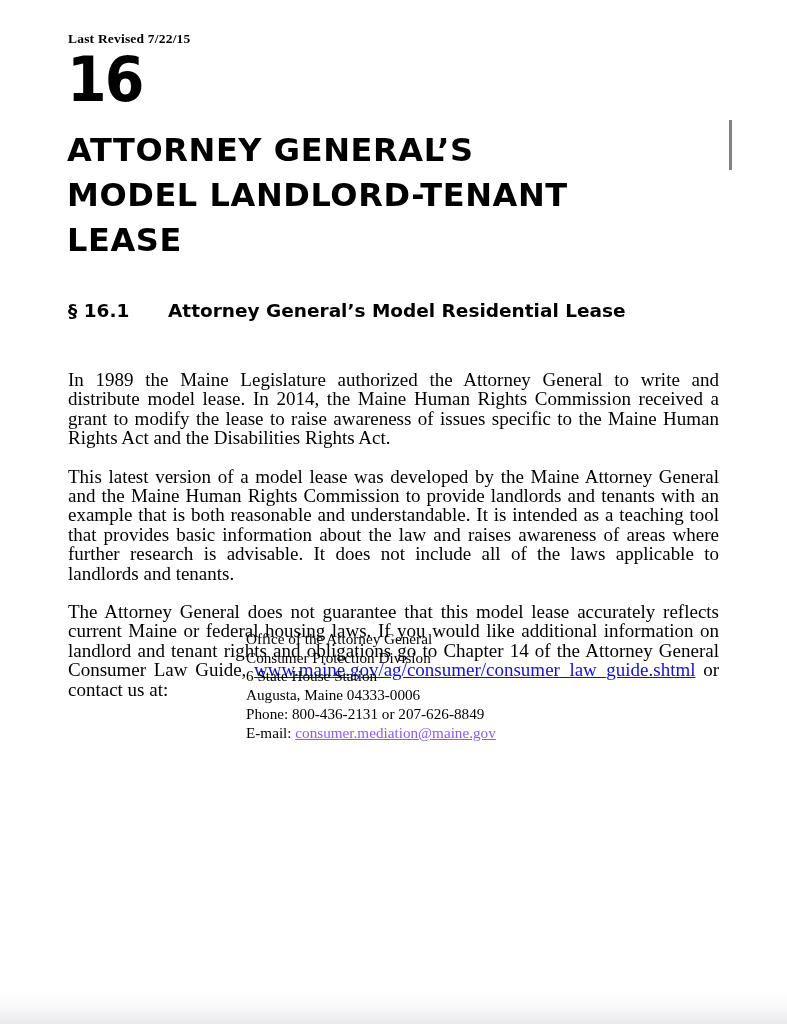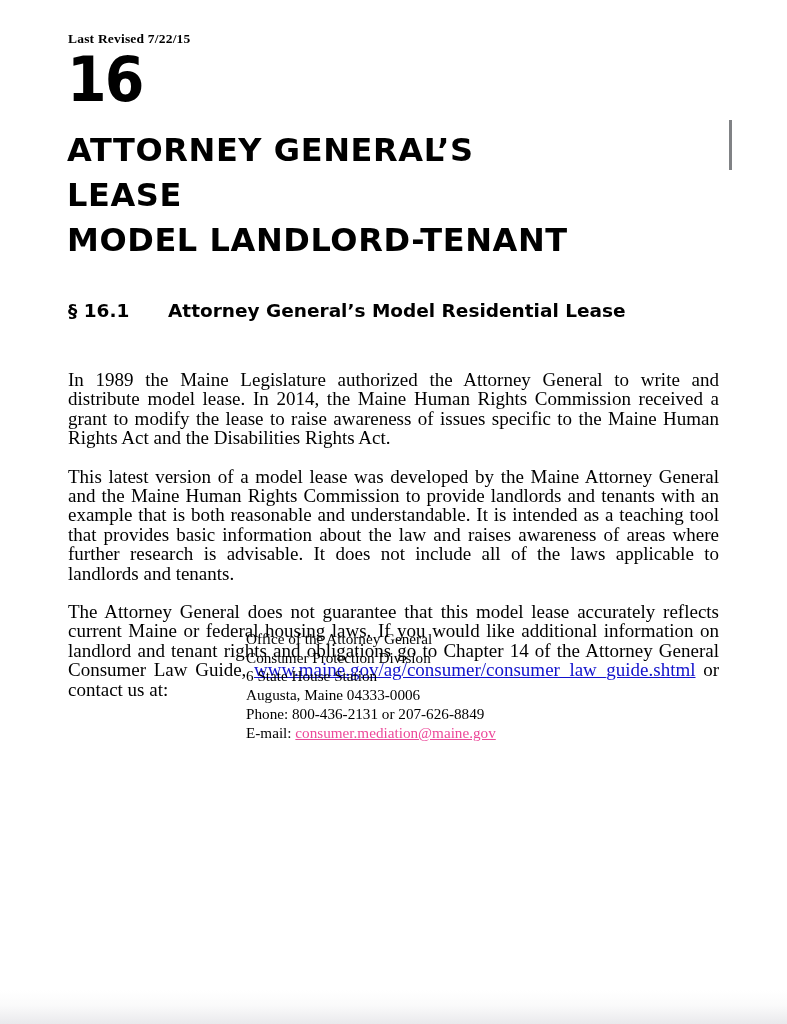--- a/index.html
+++ b/index.html
@@ -151,22 +151,22 @@
 <body>
 
 <div id="page">
 
   <div id="revision-line">Last Revised 7/22/15</div>
 
   <div id="chapter-number">16</div>
 
   <div id="doc-title">
     <div class="title-line">ATTORNEY GENERAL’S</div>
+    <div class="title-line">MODEL LANDLORD-TENANT</div>
     <div class="title-line">LEASE</div>
-    <div class="title-line">MODEL LANDLORD-TENANT</div>
   </div>
 
   <div id="change-bar" style="background: rgb(128, 130, 133);"></div>
 
   <div id="section-list">
     <div class="section-row">
       <span class="section-num">§ 16.1</span><span>Attorney General’s Model Residential Lease</span>
     </div>
   </div>
 
@@ -175,18 +175,18 @@
     <p>This latest version of a model lease was developed by the Maine Attorney General and the Maine Human Rights Commission to provide landlords and tenants with an example that is both reasonable and understandable. It is intended as a teaching tool that provides basic information about the law and raises awareness of areas where further research is advisable.  It does not include all of the laws applicable to landlords and tenants.</p>
     <p><span>The Attorney General does not guarantee that this model lease accurately reflects current Maine or federal housing laws.  If you would like additional information on landlord and tenant rights and obligations go to Chapter 14 of the Attorney General Consumer Law Guide, </span><a class="doclink" href="#" style="color: rgb(17, 17, 204);">www.maine.gov/ag/consumer/consumer_law_guide.shtml</a><span> or contact us at:</span></p>
   </div>
 
   <div id="contact-block">
     <div class="contact-line">Office of the Attorney General</div>
     <div class="contact-line">Consumer Protection Division</div>
     <div class="contact-line">6 State House Station</div>
     <div class="contact-line">Augusta, Maine 04333-0006</div>
     <div class="contact-line">Phone: 800-436-2131 or 207-626-8849</div>
-    <div class="contact-line"><span>E-mail: </span><a class="doclink" href="#" style="color: #ec4899; text-decoration: underline;">consumer.mediation@maine.gov</a></div>
+    <div class="contact-line"><span>E-mail: </span><a class="doclink" href="#" style="color: #8b5cf6; text-decoration: underline;">consumer.mediation@maine.gov</a></div>
   </div>
 
   <div id="page-bottom-shade"></div>
 
 </div>
 
 </body></html>

